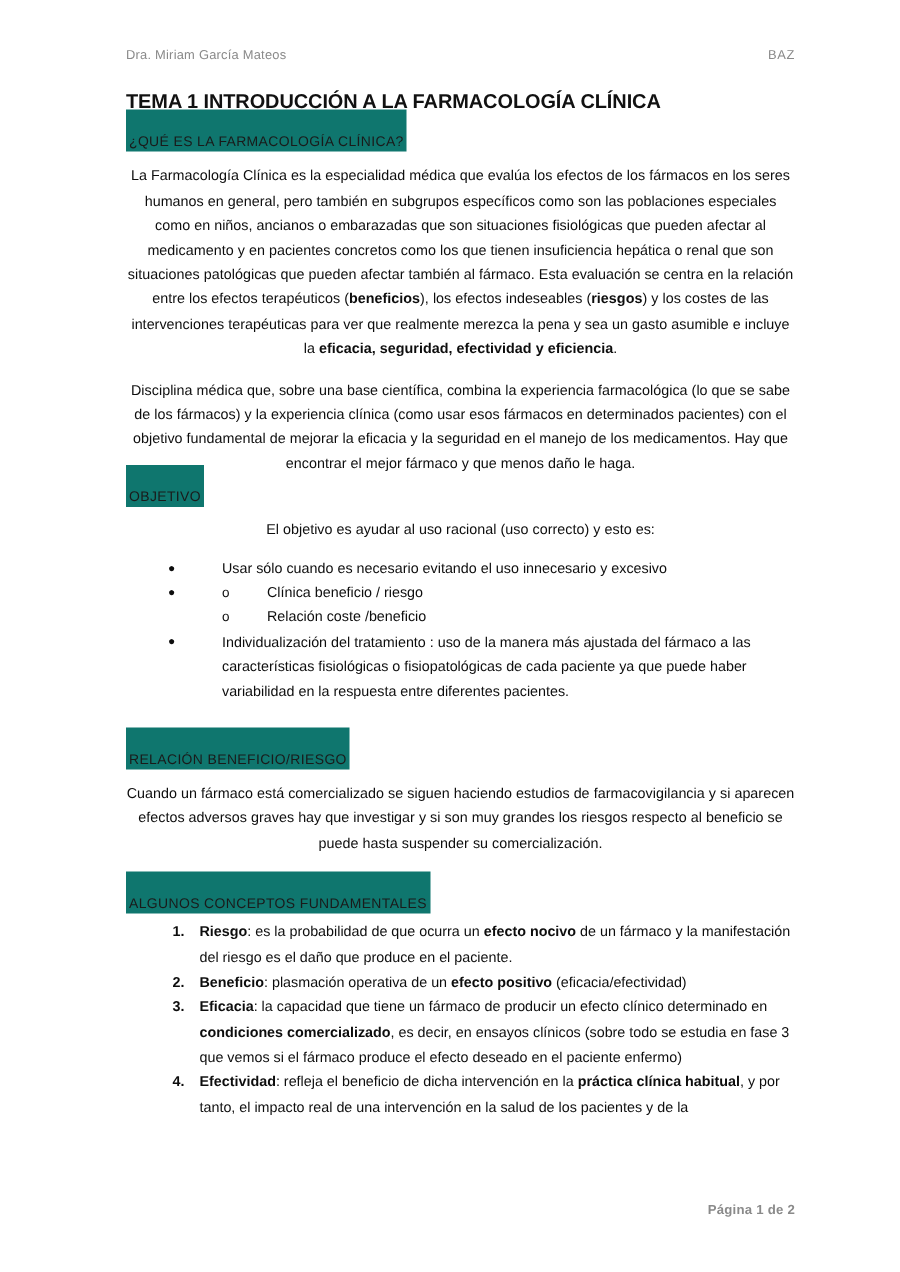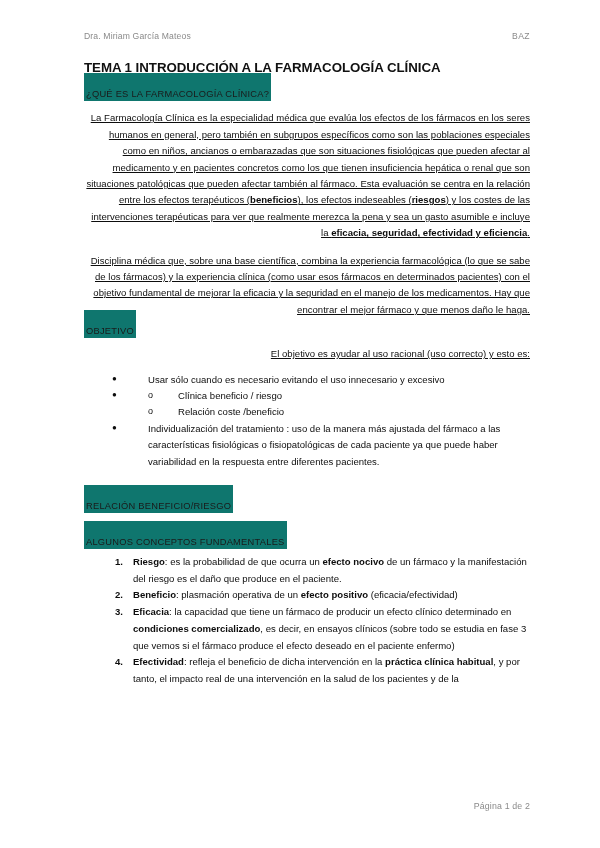--- a/index.html
+++ b/index.html
@@ -73,24 +73,23 @@
     display: inline;
     box-decoration-break: clone;
     -webkit-box-decoration-break: clone;
   }
 
   
   p.body-text {
     margin: 11px 0 0 0;
     font-size: 9.55px;
     line-height: 1.72;
-    text-align: right;
+    text-align: center;
     color: #0d0d0d;
     letter-spacing: 0.02px;
-    text-decoration: underline;
   }
   p.body-text.tight {
     margin-top: 10px;
   }
   b, strong { font-weight: bold; }
 
   
   ul.bullets {
     margin: 9px 0 0 0;
     padding: 0;
@@ -154,20 +153,21 @@
   }
 
   
   .doc-footer {
     position: absolute;
     right: 70px;
     bottom: 37px;
     font-size: 8.8px;
     color: #8a8a8a;
     letter-spacing: 0.15px;
+    font-weight: bold;
   }
 </style>
 </head>
 <body>
 
 <div class="page">
   <div class="content">
 
     <div class="doc-header">
       <span class="hdr-left">Dra. Miriam García Mateos</span>
@@ -205,20 +205,21 @@
         </ul>
       </li>
       <li>
         <span class="marker">●</span>
         <span>Individualización del tratamiento : uso de la manera más ajustada del fármaco a las características fisiológicas o fisiopatológicas de cada paciente ya que puede haber variabilidad en la respuesta entre diferentes pacientes.</span>
       </li>
     </ul>
 
     <div class="section-heading" style="margin-top:31px"><span class="hl">RELACIÓN BENEFICIO/RIESGO</span></div>
 
+    <p class="body-text">Cuando un fármaco está comercializado se siguen haciendo estudios de farmacovigilancia y si aparecen efectos adversos graves hay que investigar y si son muy grandes los riesgos respecto al beneficio se puede hasta suspender su comercialización.</p>
 
     <div class="section-heading" style="margin-top:26px"><span class="hl">ALGUNOS CONCEPTOS FUNDAMENTALES</span></div>
 
     <ol class="numbered">
       <li>
         <span class="num">1.</span>
         <b>Riesgo</b><span>: es la probabilidad de que ocurra un </span><b>efecto nocivo</b><span> de un fármaco y la manifestación del riesgo es el daño que produce en el paciente.</span>
       </li>
       <li>
         <span class="num">2.</span>

